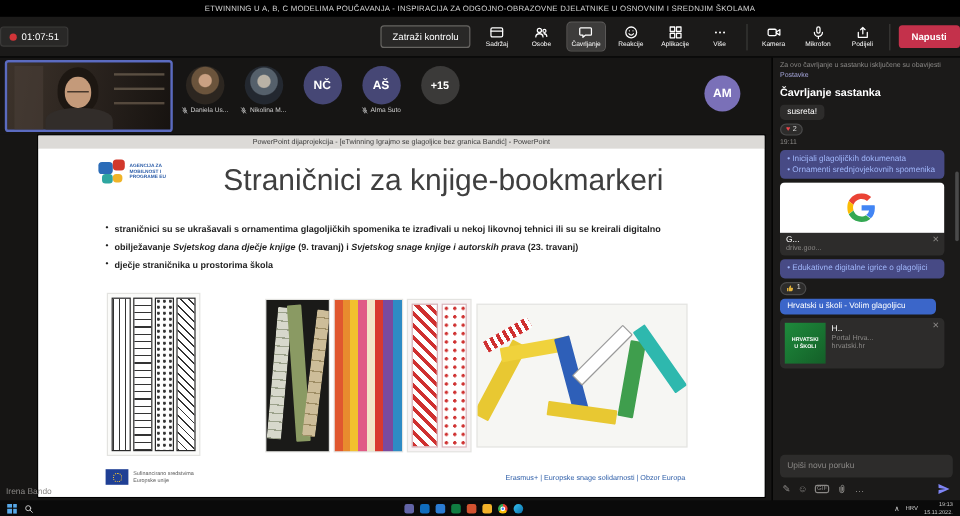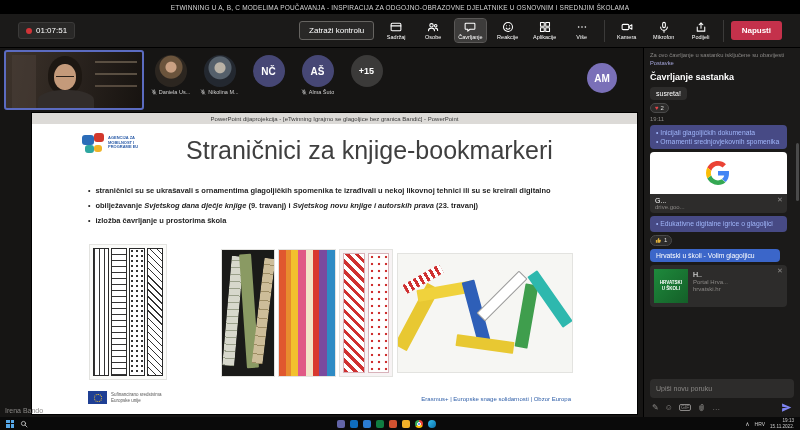--- a/index.html
+++ b/index.html
@@ -6,21 +6,21 @@
   html,body { width:800px; height:430px; overflow:hidden; background:#000;
     font-family:"Liberation Sans", sans-serif; }
   .app { width:800px; height:430px; display:flex; flex-direction:column; }
 
   
   .titlebar { height:14px; background:#000; color:#d6d6d6; font-size:6.5px;
     display:flex; align-items:center; justify-content:center; letter-spacing:.2px; flex:0 0 auto; }
 
   
   .toolbar { height:34px; background:#1b1a19; display:flex; align-items:center;
-    padding:0 18px; gap:7px; border-bottom:1px solid #000; flex:0 0 auto; }
+    padding:0 0; gap:7px; border-bottom:1px solid #000; flex:0 0 auto; }
   .timer-chip { display:flex; align-items:center; gap:4px; background:#292827;
     border:1px solid #3b3a39; border-radius:3px; padding:3px 7px; color:#fff; font-size:8px; }
   .rec-dot { width:6px; height:6px; border-radius:50%; background:#d13438; }
   .request-btn { margin-left:auto; background:#292827; border:1px solid #666461;
     color:#fff; font-size:8px; border-radius:3px; padding:4px 9px; cursor:pointer; }
   .tab { display:flex; flex-direction:column; align-items:center; gap:1px; color:#fff;
     font-size:5.5px; padding:2px 3px; border-radius:3px; min-width:30px; cursor:pointer; }
   .tab.active { background:#3d3c3b; outline:1px solid #5a5857; }
   .ticon { width:12px; height:12px; display:block; }
   .ticon * { stroke:#fff; fill:none; stroke-width:1.4; stroke-linecap:round; stroke-linejoin:round; }
@@ -359,24 +359,24 @@
                 <div>PROGRAME EU</div>
               </div>
             </div>
             <div class="slide-title">Straničnici za knjige-bookmarkeri</div>
 
             <div class="bullets">
               <div class="bullet">
                   <span>straničnici su se ukrašavali s ornamentima glagoljičkih spomenika te izrađivali u nekoj likovnoj tehnici ili su se kreirali digitalno</span>
                 </div>
               <div class="bullet">
-                  <span><span>obilježavanje </span><i>Svjetskog dana dječje knjige</i><span> (9. travanj) i </span><i>Svjetskog novu knjige i autorskih prava</i><span> (23. travanj)</span></span>
+                  <span><span>obilježavanje </span><i>Svjetskog dana dječje knjige</i><span> (9. travanj) i </span><i>Svjetskog snage knjige i autorskih prava</i><span> (23. travanj)</span></span>
                 </div>
               <div class="bullet">
-                  <span>izložba čavrljanje u prostorima škola</span>
+                  <span>dječje straničnika u prostorima škola</span>
                 </div>
             </div>
 
             <div class="img" id="img1">
               <div class="bk bk1"></div>
                 <div class="bk bk2"></div>
                 <div class="bk bk3"></div>
                 <div class="bk bk4"></div>
             </div>
             <div class="img" id="img2">

